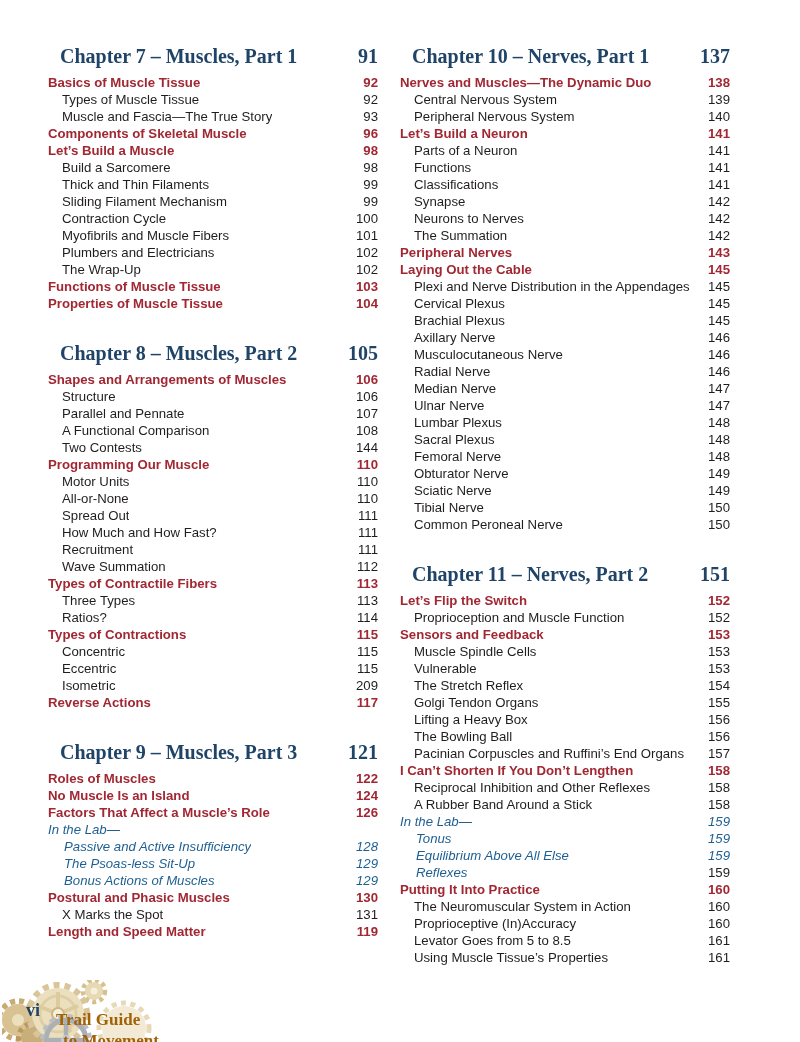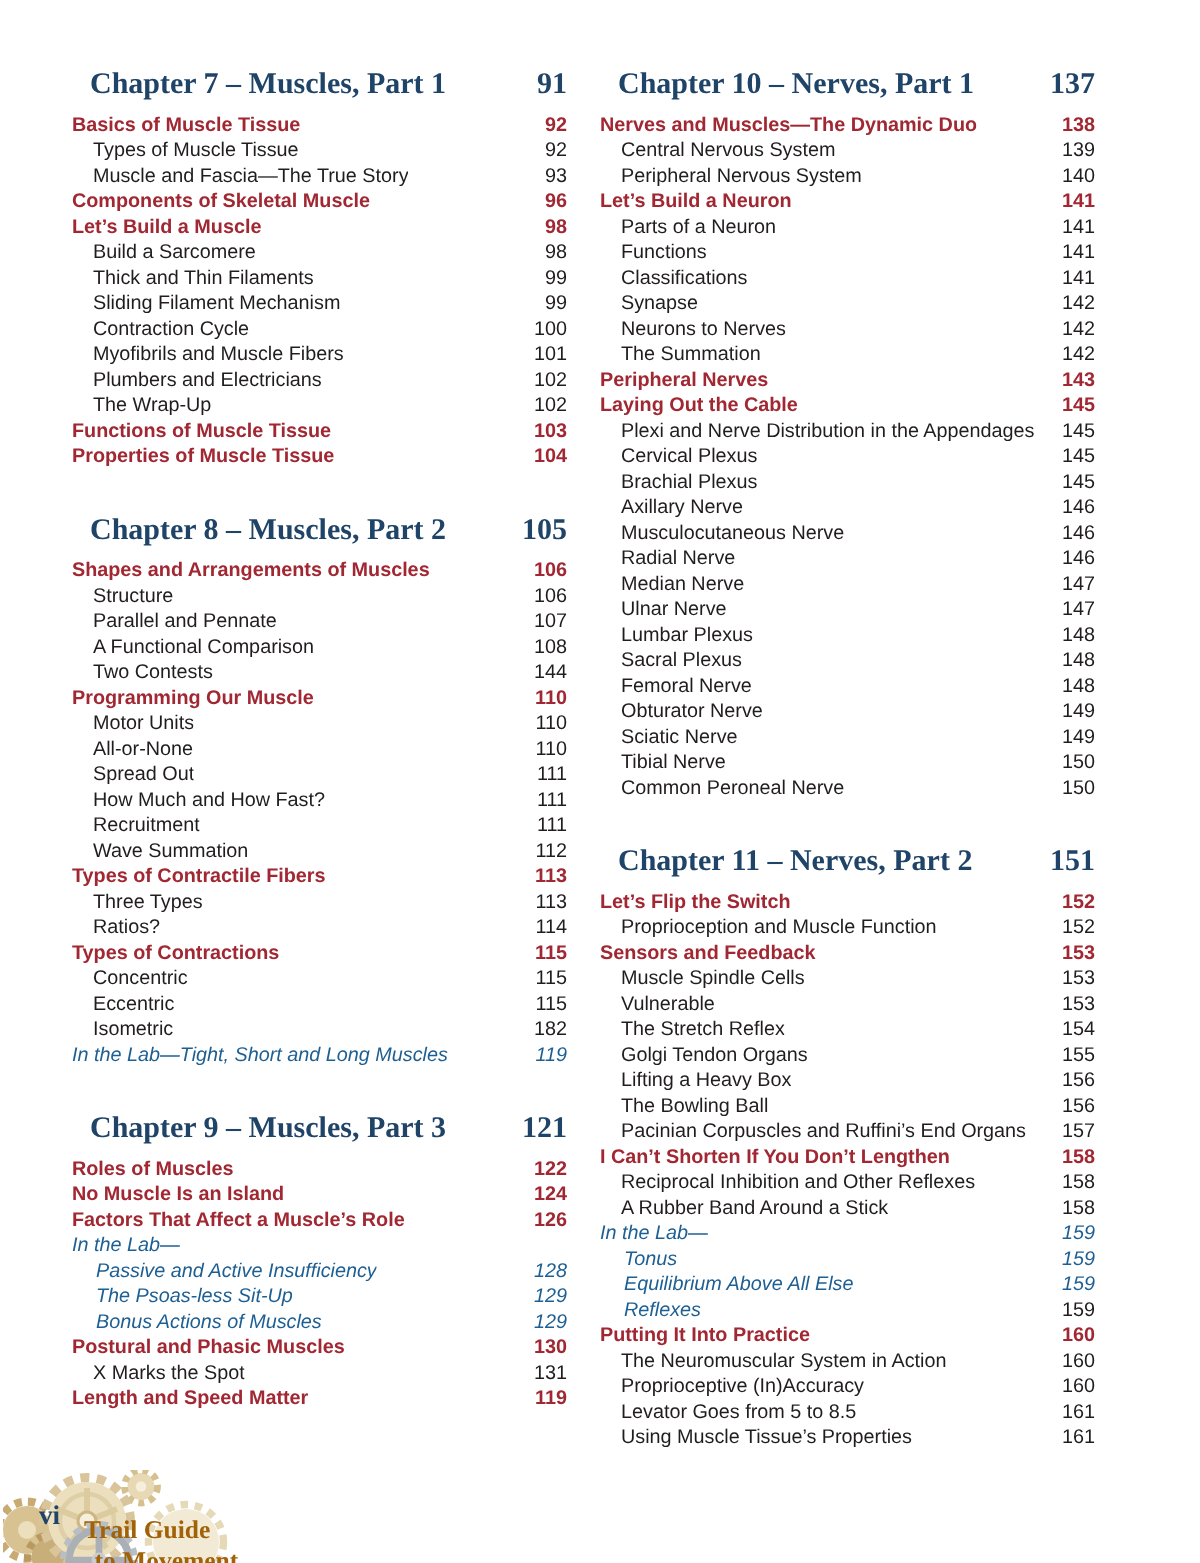--- a/index.html
+++ b/index.html
@@ -212,25 +212,25 @@
         <div class="row sub">
           <span class="lbl">Concentric</span>
           <span class="pg">115</span>
         </div>
         <div class="row sub">
           <span class="lbl">Eccentric</span>
           <span class="pg">115</span>
         </div>
         <div class="row sub">
           <span class="lbl">Isometric</span>
-          <span class="pg">182</span>
-        </div>
-        <div class="row lab">
-          <span class="lbl">In the Lab—Tight, Short and Long Muscles</span>
-          <span class="pg">119</span>
+          <span class="pg">209</span>
+        </div>
+        <div class="row section">
+          <span class="lbl">Reverse Actions</span>
+          <span class="pg">117</span>
         </div>
       </div>
       <div class="chapter">
         <div class="chapter-head">
           <span class="lbl">Chapter 9 – Muscles, Part 3</span>
           <span class="pg">121</span>
         </div>
         <div class="row section">
           <span class="lbl">Roles of Muscles</span>
           <span class="pg">122</span>

